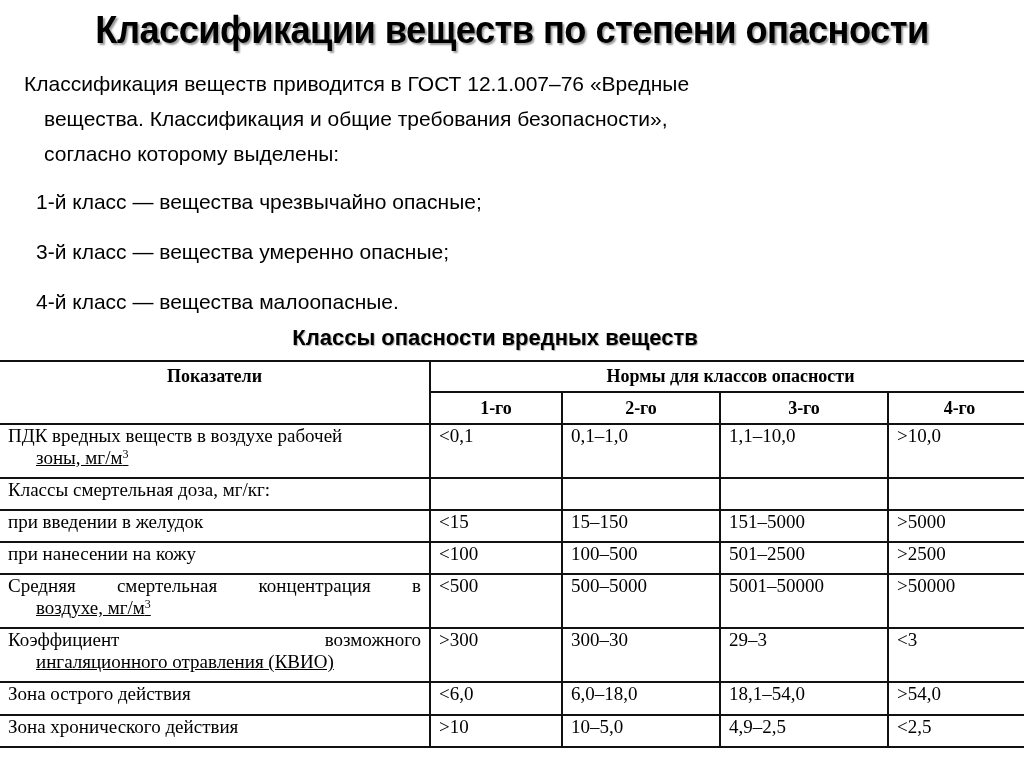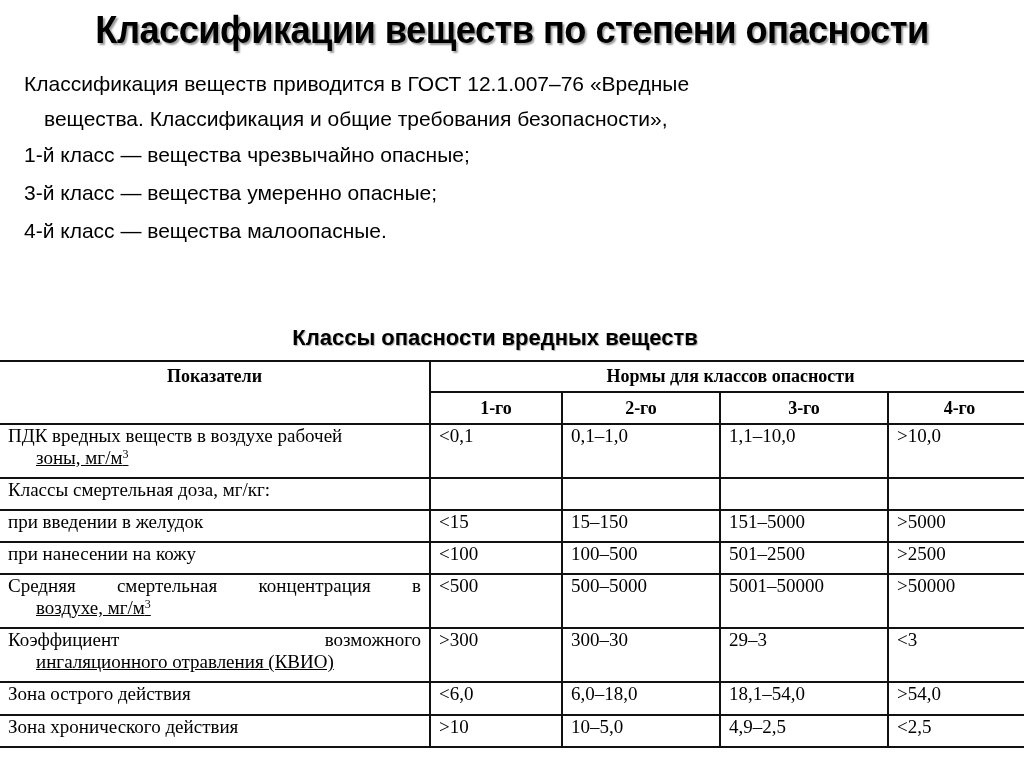--- a/index.html
+++ b/index.html
@@ -12,21 +12,21 @@
     position:absolute; left:0; top:8px; width:1024px; text-align:center;
     font-family:"Liberation Sans", sans-serif; font-weight:bold;
     font-size:39px; letter-spacing:-0.6px; transform:scaleX(0.93);
     text-shadow:2px 2px 2px #9a9a9a;
   }
   .intro {
     position:absolute; left:24px; top:66px; width:990px;
     font-size:21px; line-height:36px; transform-origin:left top;
   }
   .intro .p1 { margin:0; padding-left:20px; text-indent:-20px; line-height:35px; }
-  .intro .cls { margin:0; line-height:38px; }
+  .intro .cls { margin:12px; line-height:38px; }
   .table-caption {
     position:absolute; left:0; top:325px; width:990px; text-align:center;
     font-weight:bold; font-size:22px; text-shadow:1px 1px 1px #b0b0b0;
   }
   table.hz {
     position:absolute; left:0; top:360px; border-collapse:collapse;
     font-family:"Liberation Serif", serif; font-size:19px;
     width:1030px;
   }
   table.hz td, table.hz th {
@@ -46,20 +46,21 @@
 </style>
 </head>
 <body>
 
 <div class="title">Классификации веществ по степени опасности</div>
 
 <div class="intro">
   <p class="p1">
     <span>Классификация веществ приводится в ГОСТ 12.1.007–76 «Вредные</span><br>
     <span>вещества. Классификация и общие требования безопасности»,</span><br>
+    <span>согласно которому выделены:</span>
   </p>
   <p class="cls">1-й класс — вещества чрезвычайно опасные;</p>
   <p class="cls">3-й класс — вещества умеренно опасные;</p>
   <p class="cls">4-й класс — вещества малоопасные.</p>
 </div>
 
 <div class="table-caption">Классы опасности вредных веществ</div>
 
 <table class="hz">
   <tbody>

